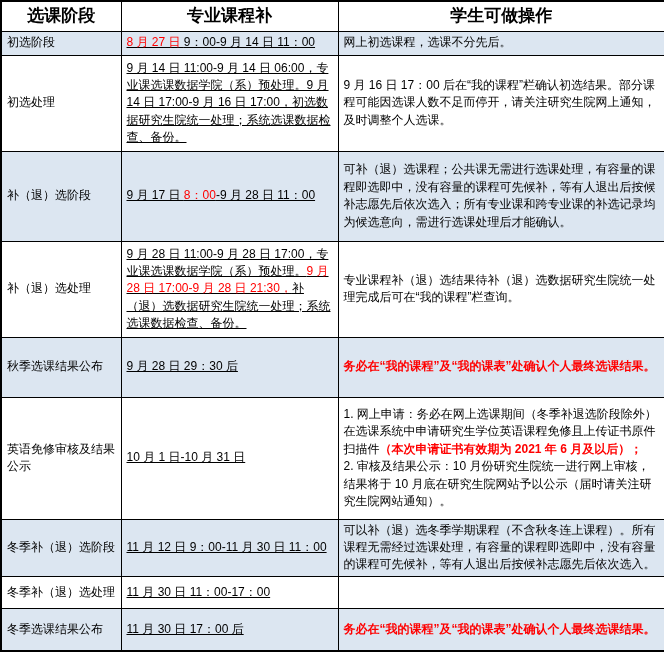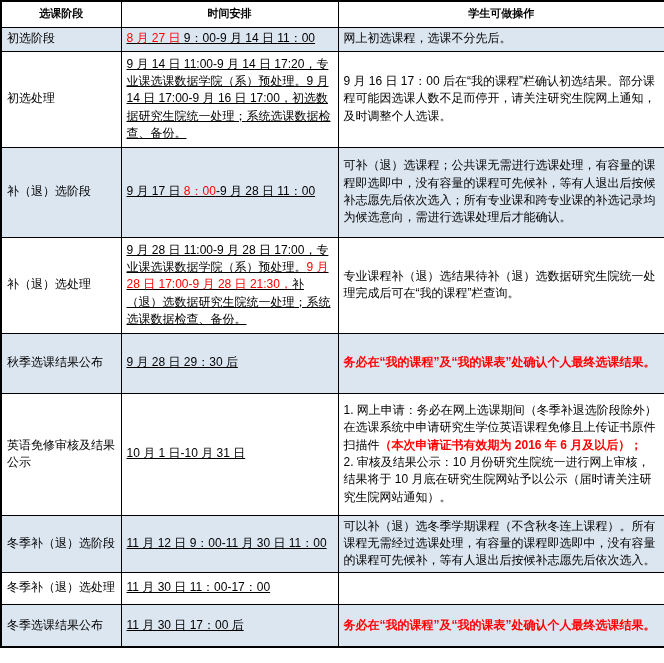--- a/index.html
+++ b/index.html
@@ -25,21 +25,21 @@
     padding:2px 5px;
     line-height:1.45;
     word-break:break-all;
     overflow:hidden;
   }
   table.schedule col.c-stage{width:120px;}
   table.schedule col.c-time{width:217px;}
   table.schedule col.c-ops{width:327px;}
   thead th{
     font-weight:bold;
-    font-size:11px;
+    font-size:17px;
     text-align:center;
     background:#ffffff;
     height:26px;
     padding:2px 4px;
   }
   tbody tr.shade td{background:#dce6f1;}
   tbody tr td{background:#ffffff;}
   td.stage{padding:2px 4px;}
   td.time{padding:2px 6px;text-decoration:underline;}
   td.ops{padding:2px 6px;}
@@ -63,42 +63,42 @@
 <div class="page">
   <table class="schedule">
     <colgroup>
       <col class="c-stage">
       <col class="c-time">
       <col class="c-ops">
     </colgroup>
     <thead>
       <tr>
         <th>选课阶段</th>
-        <th>时间安排</th>
+        <th>专业课程补</th>
         <th>学生可做操作</th>
       </tr>
     </thead>
     <tbody>
         <tr class="shade">
           <td class="stage">
             <div class="para"><span>初选阶段</span></div>
           </td>
           <td class="time">
             <div class="para"><span class="red">8 月 27 日 </span><span>9：00-9 月 14 日 11：00</span></div>
           </td>
           <td class="ops">
             <div class="para"><span>网上初选课程，选课不分先后。</span></div>
           </td>
         </tr>
         <tr>
           <td class="stage">
             <div class="para"><span>初选处理</span></div>
           </td>
           <td class="time">
-            <div class="para"><span>9 月 14 日 11:00-9 月 14 日 17:20，专业课选课数据学院（系）预处理。9 月 14 日 17:00-9 月 16 日 17:00，初选数据研究生院统一处理；系统选课数据检查、备份。</span></div>
+            <div class="para"><span>9 月 14 日 11:00-9 月 14 日 06:00，专业课选课数据学院（系）预处理。9 月 14 日 17:00-9 月 16 日 17:00，初选数据研究生院统一处理；系统选课数据检查、备份。</span></div>
           </td>
           <td class="ops">
             <div class="para"><span>9 月 16 日 17：00 后在“我的课程”栏确认初选结果。部分课程可能因选课人数不足而停开，请关注研究生院网上通知，及时调整个人选课。</span></div>
           </td>
         </tr>
         <tr class="shade">
           <td class="stage">
             <div class="para"><span>补（退）选阶段</span></div>
           </td>
           <td class="time">
@@ -131,21 +131,21 @@
           </td>
         </tr>
         <tr>
           <td class="stage">
             <div class="para"><span>英语免修审核及结果公示</span></div>
           </td>
           <td class="time">
             <div class="para"><span>10 月 1 日-10 月 31 日</span></div>
           </td>
           <td class="ops">
-            <div class="para"><span>1. 网上申请：务必在网上选课期间（冬季补退选阶段除外）在选课系统中申请研究生学位英语课程免修且上传证书原件扫描件</span><span class="red bold">（本次申请证书有效期为 2016 年 6 月及以后）；</span></div>
+            <div class="para"><span>1. 网上申请：务必在网上选课期间（冬季补退选阶段除外）在选课系统中申请研究生学位英语课程免修且上传证书原件扫描件</span><span class="red bold">（本次申请证书有效期为 2021 年 6 月及以后）；</span></div>
             <div class="para"><span>2. 审核及结果公示：10 月份研究生院统一进行网上审核，结果将于 10 月底在研究生院网站予以公示（届时请关注研究生院网站通知）。</span></div>
           </td>
         </tr>
         <tr class="shade">
           <td class="stage">
             <div class="para"><span>冬季补（退）选阶段</span></div>
           </td>
           <td class="time">
             <div class="para"><span>11 月 12 日 9：00-11 月 30 日 11：00</span></div>
           </td>

